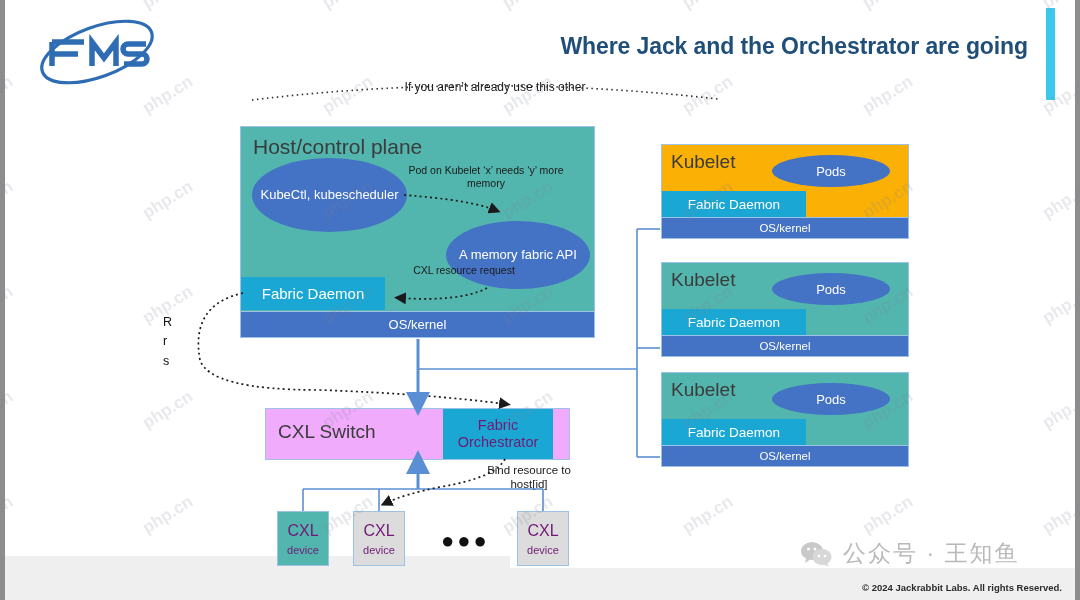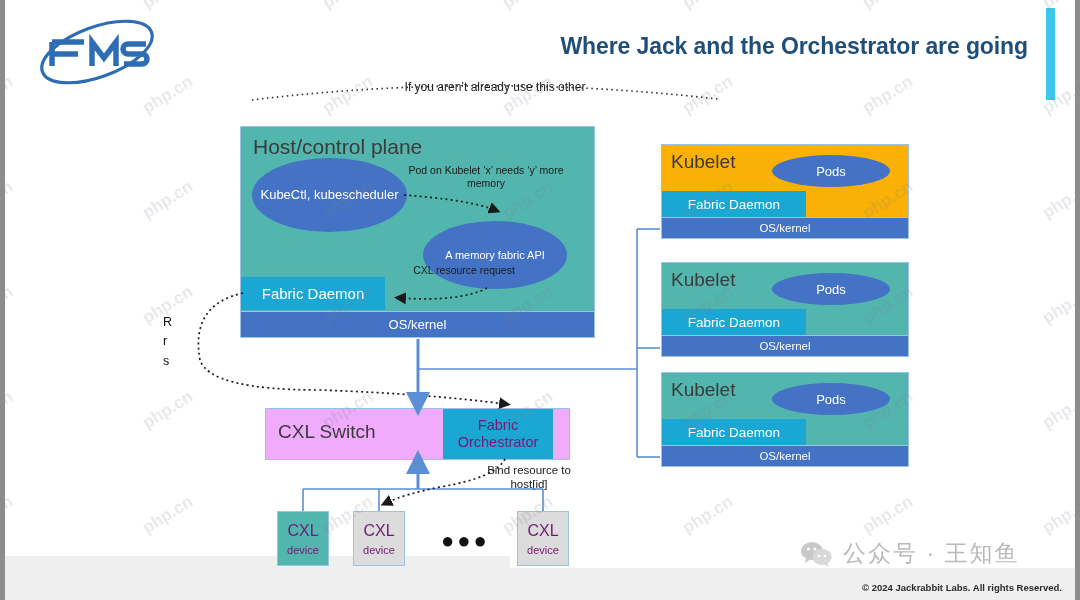--- a/index.html
+++ b/index.html
@@ -53,21 +53,21 @@
     background:#1BA7D4; color:#fff; font-size:15px;
     display:flex; align-items:center; justify-content:center;
   }
 
   .ellipse {
     position:absolute; background:#4472C4; border-radius:50%;
     color:#fff; display:flex; align-items:center; justify-content:center;
     text-align:center; line-height:1.15;
   }
   .kubectl-ell { left:252px; top:158px; width:155px; height:74px; font-size:13px; }
-  .memapi-ell  { left:423px; top:221px; width:144px; height:68px; font-size:11px; }
+  .memapi-ell  { left:446px; top:221px; width:144px; height:68px; font-size:13px; }
 
   .note { position:absolute; color:#1a1a1a; text-align:center; line-height:1.25; }
   .note-pod  { left:396px; top:164px; width:180px; font-size:10.5px; }
   .note-cxl  { left:384px; top:264px; width:112px; font-size:10.5px;margin-left:24px; }
   .note-arc  { left:370px; top:80px; width:250px; font-size:12px; }
   .note-res  { left:173px; top:373px; width:130px; font-size:12.5px; }
   .note-bind { left:483px; top:463px; width:92px; font-size:11.5px; }
   .clip-col  { position:absolute; left:163px; top:313px; width:22px; font-size:12.5px; color:#111; line-height:1.55; }
 
   

